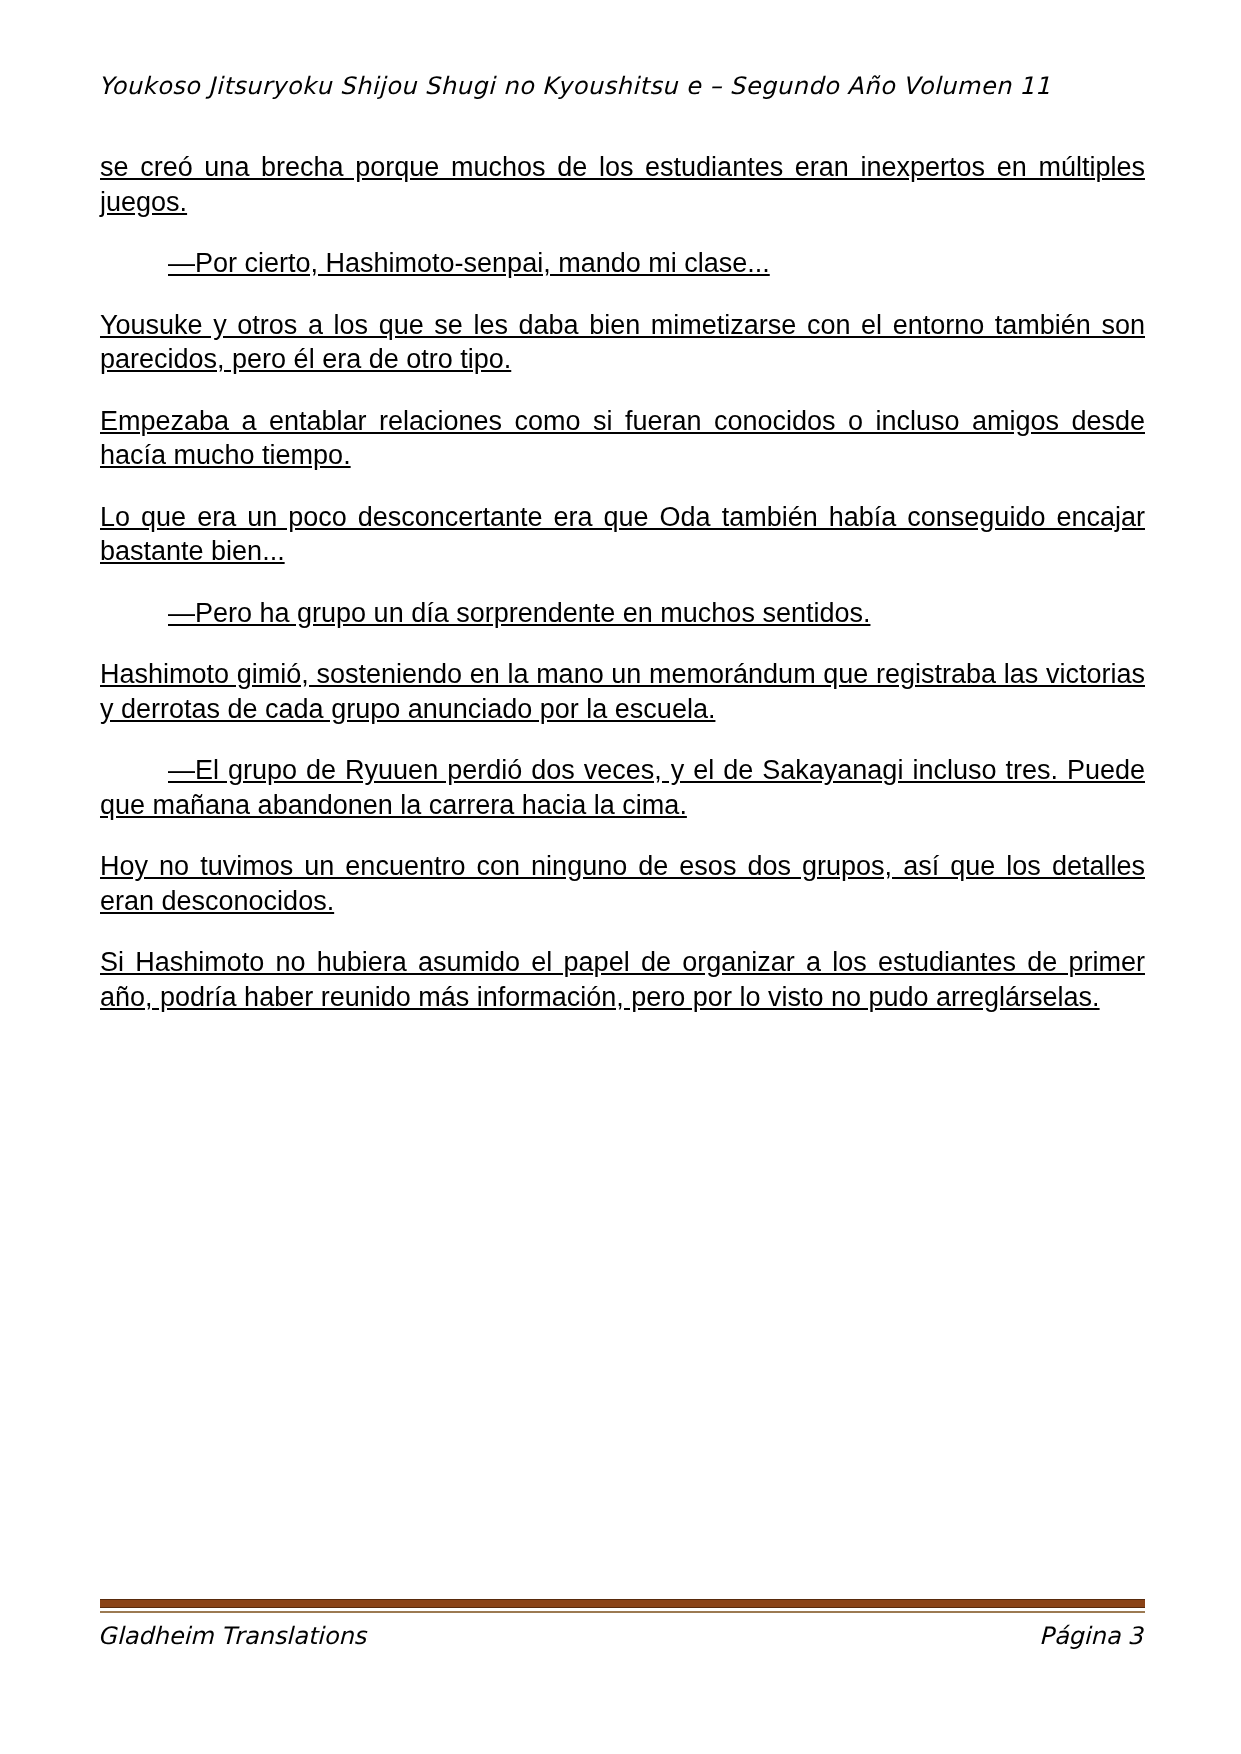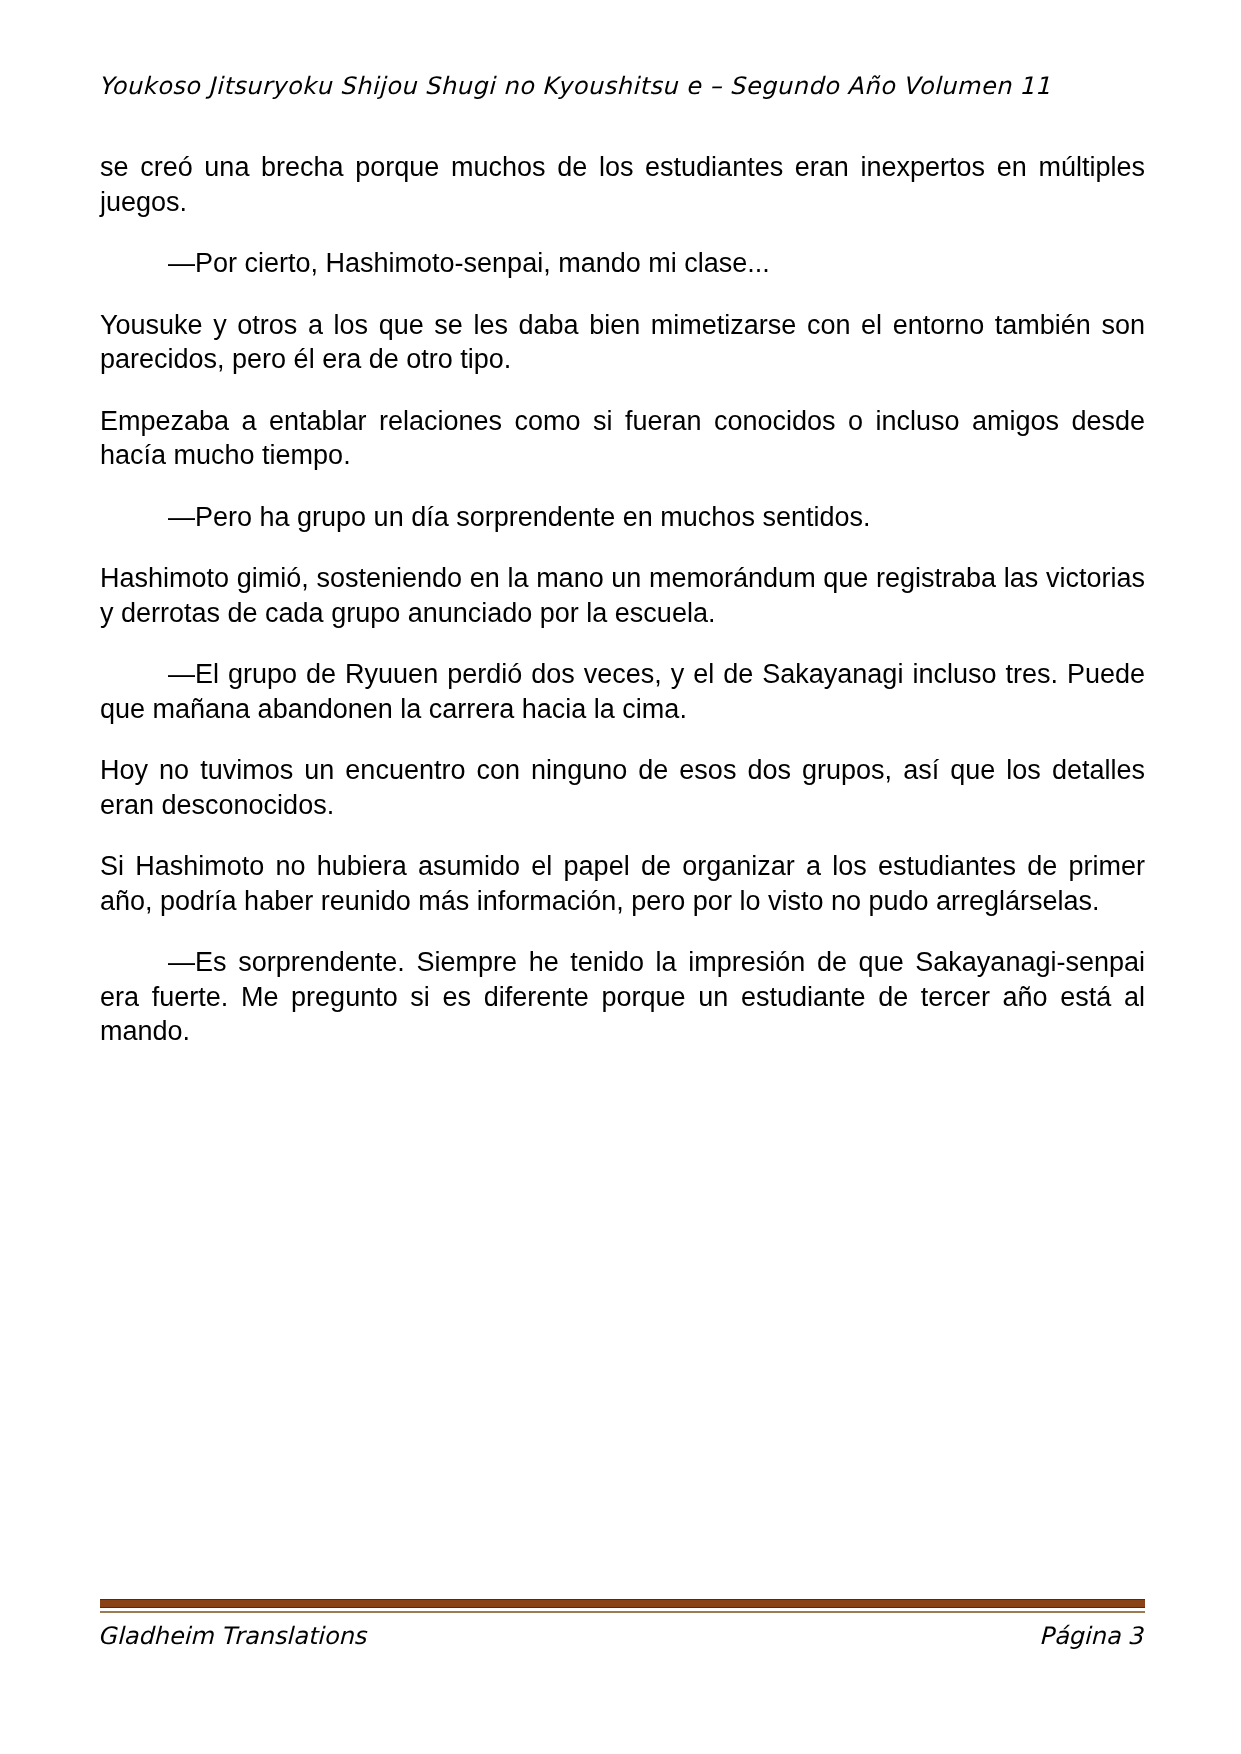--- a/index.html
+++ b/index.html
@@ -24,20 +24,21 @@
     letter-spacing:0.5px;
     transform:skewX(-3deg);
     transform-origin:left bottom;
     white-space:nowrap;
   }
   .content {
     position:absolute;
     top:150px;
     left:100px;
     right:96px;
+    text-decoration:underline;
   }
   .content p {
     margin:0 0 27px 0;
     font-size:27px;
     line-height:34.5px;
     text-align:justify;
     text-justify:inter-word;
   }
   .content p.dialogue { text-indent:68px; }
   .footer-rule {
@@ -73,26 +74,26 @@
 
 <div class="page">
 
   <div class="page-header">Youkoso Jitsuryoku Shijou Shugi no Kyoushitsu e – Segundo Año Volumen 11</div>
 
   <div class="content">
     <p>se creó una brecha porque muchos de los estudiantes eran inexpertos en múltiples juegos.</p>
     <p class="dialogue">—Por cierto, Hashimoto-senpai, mando mi clase...</p>
     <p>Yousuke y otros a los que se les daba bien mimetizarse con el entorno también son parecidos, pero él era de otro tipo.</p>
     <p>Empezaba a entablar relaciones como si fueran conocidos o incluso amigos desde hacía mucho tiempo.</p>
+    <p>Lo que era un poco desconcertante era que Oda también había conseguido encajar bastante bien...</p>
     <p class="dialogue">—Pero ha grupo un día sorprendente en muchos sentidos.</p>
     <p>Hashimoto gimió, sosteniendo en la mano un memorándum que registraba las victorias y derrotas de cada grupo anunciado por la escuela.</p>
     <p class="dialogue">—El grupo de Ryuuen perdió dos veces, y el de Sakayanagi incluso tres. Puede que mañana abandonen la carrera hacia la cima.</p>
     <p>Hoy no tuvimos un encuentro con ninguno de esos dos grupos, así que los detalles eran desconocidos.</p>
     <p>Si Hashimoto no hubiera asumido el papel de organizar a los estudiantes de primer año, podría haber reunido más información, pero por lo visto no pudo arreglárselas.</p>
-    <p class="dialogue">—Es sorprendente. Siempre he tenido la impresión de que Sakayanagi-senpai era fuerte. Me pregunto si es diferente porque un estudiante de tercer año está al mando.</p>
   </div>
 
   <div class="footer-rule">
     <div class="rule-thick" style="background: rgb(138, 67, 23);"></div>
     <div class="rule-gap"></div>
     <div class="rule-thin" style="background: rgb(156, 122, 82);"></div>
   </div>
 
   <div class="page-footer">
     <span>Gladheim Translations</span>

